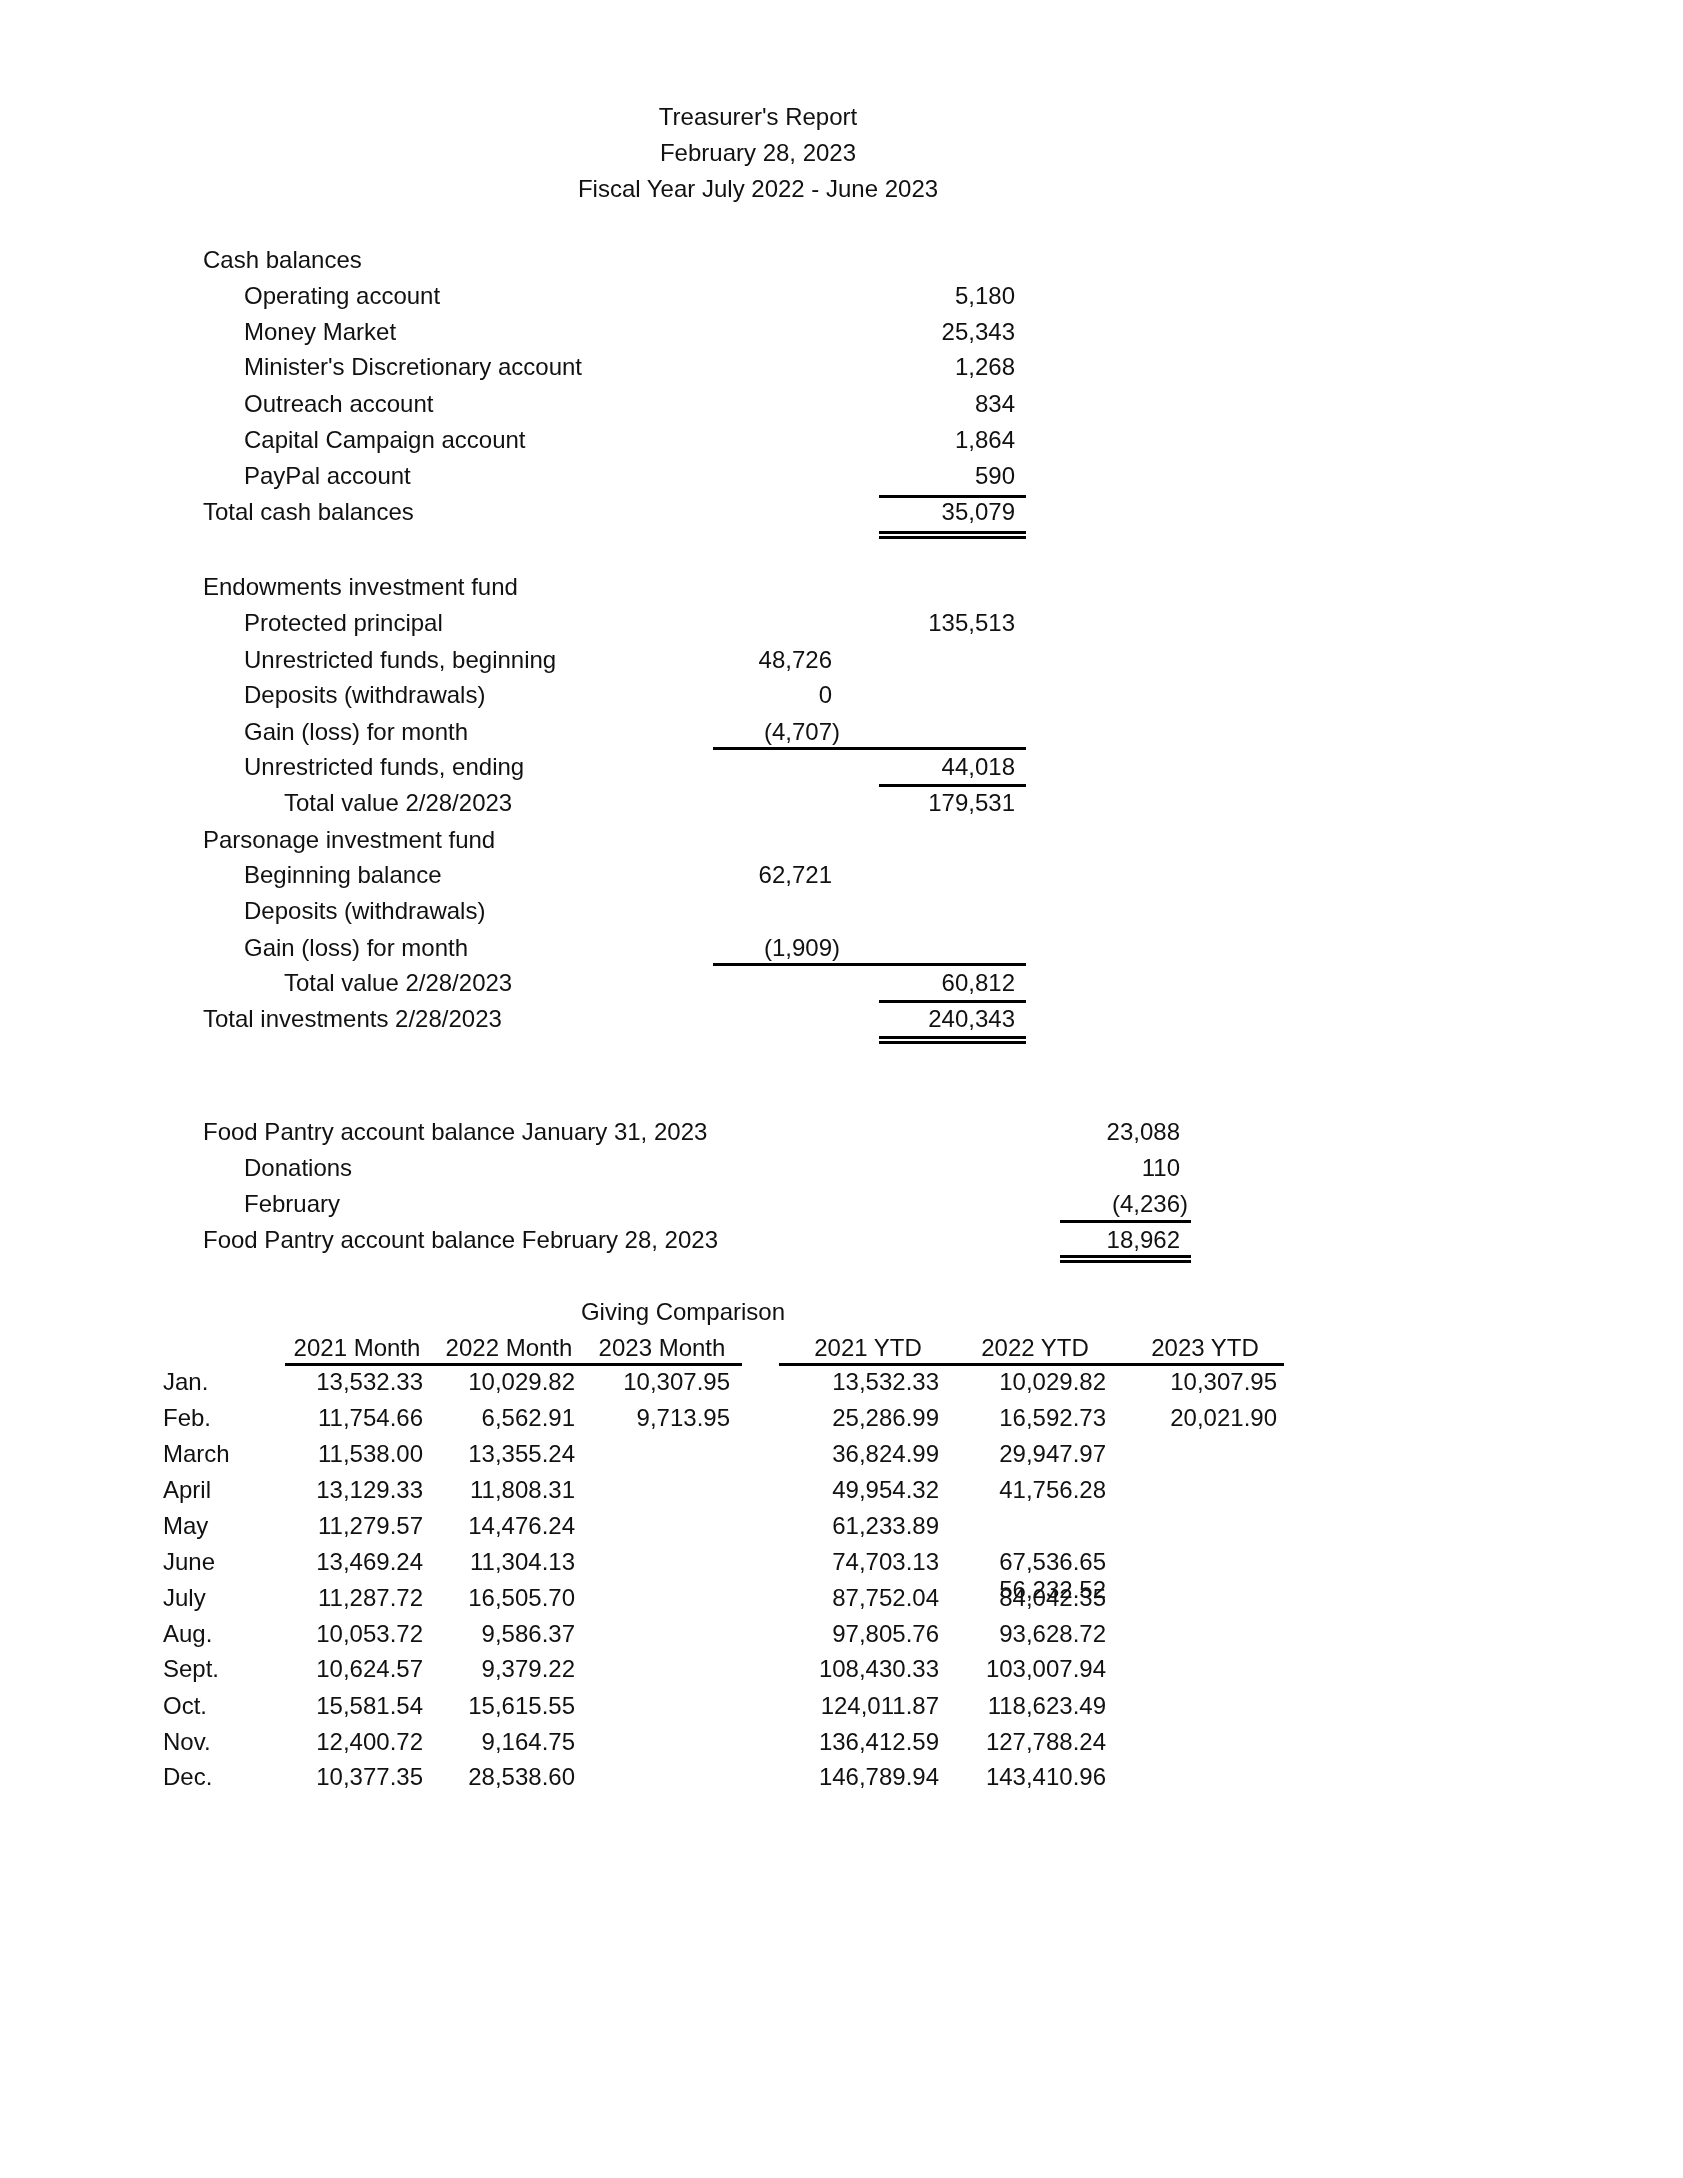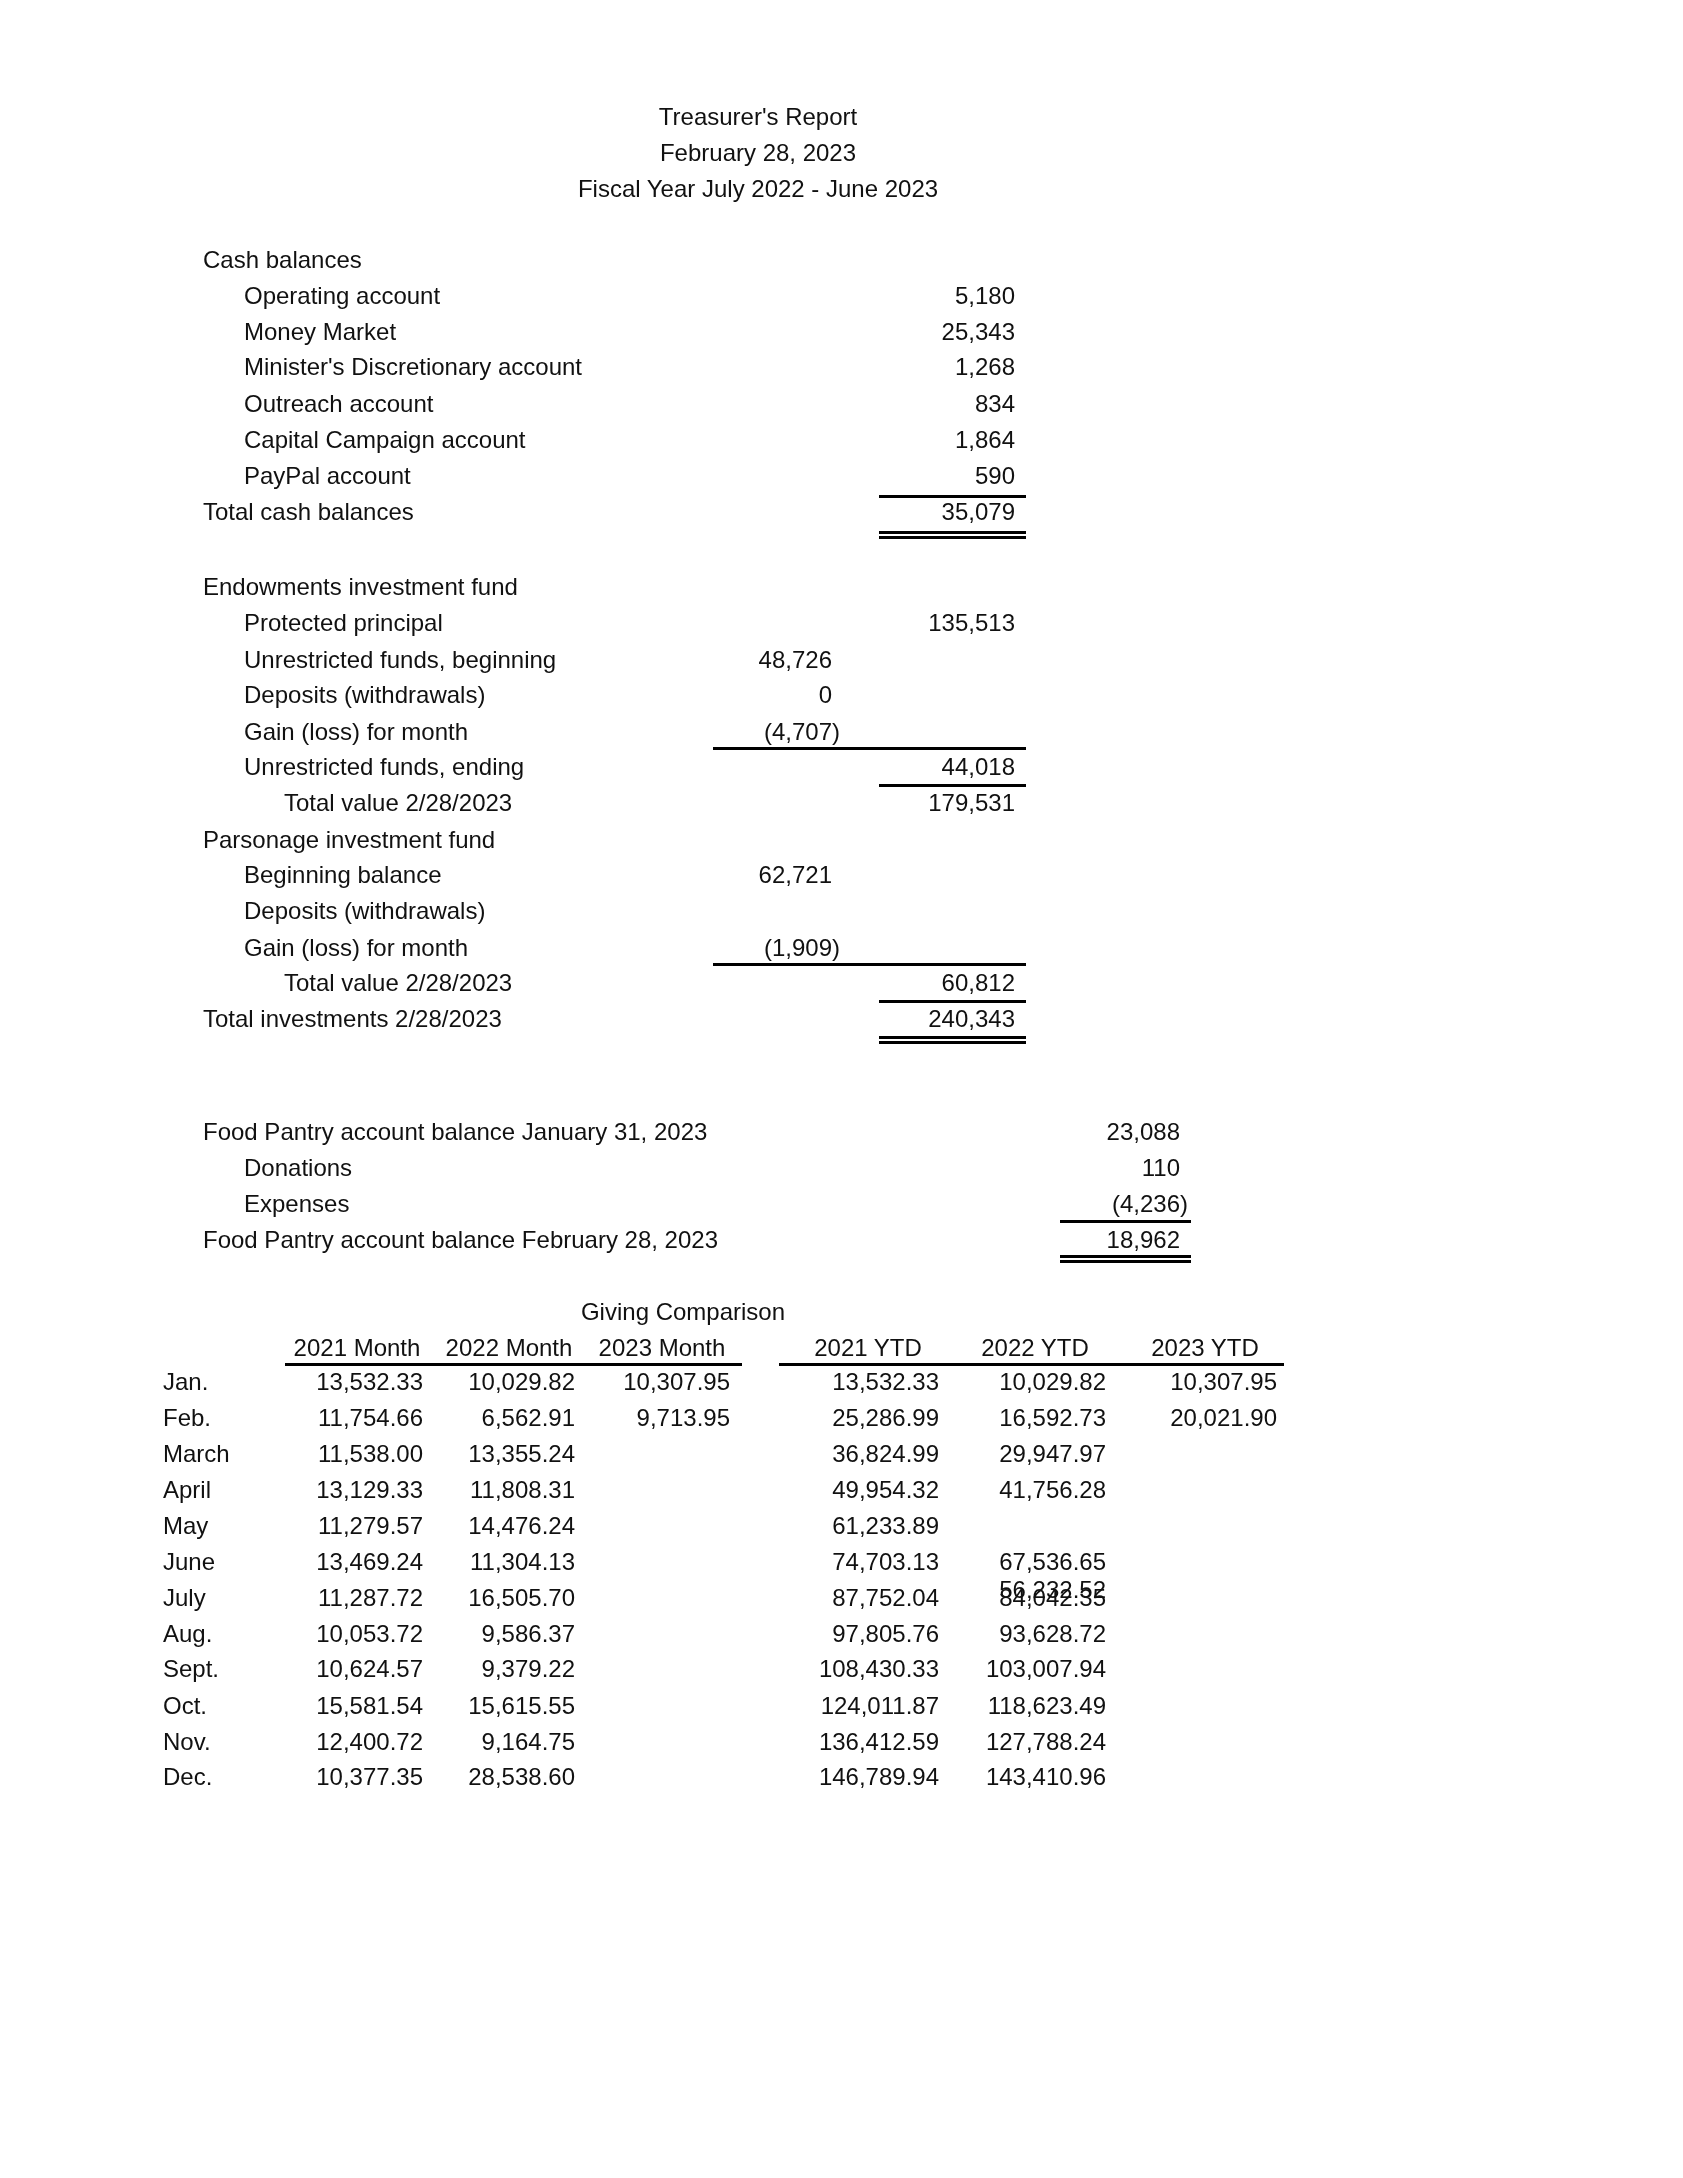--- a/index.html
+++ b/index.html
@@ -101,21 +101,21 @@
   <div class="dbl" style="left:879px; width:147px; top:1036px;"></div>
 </div>
 
 <div>
   <div class="t" style="left:203px; top:1117px;">Food Pantry account balance January 31, 2023</div>
   <div class="t r" style="right:503px; top:1117px;">23,088</div>
 
   <div class="t" style="left:244px; top:1153px;">Donations</div>
   <div class="t r" style="right:503px; top:1153px;">110</div>
 
-  <div class="t" style="left:244px; top:1189px;">Expenses</div>
+  <div class="t" style="left:244px; top:1189px;">February</div>
   <div class="t r" style="right:495px; top:1189px;">(4,236)</div>
 
   <div class="line" style="left:1060px; width:131px; top:1220px;"></div>
 
   <div class="t" style="left:203px; top:1225px;">Food Pantry account balance February 28, 2023</div>
   <div class="t r" style="right:503px; top:1225px;">18,962</div>
 
   <div class="dbl" style="left:1060px; width:131px; top:1255px;"></div>
 </div>
 

